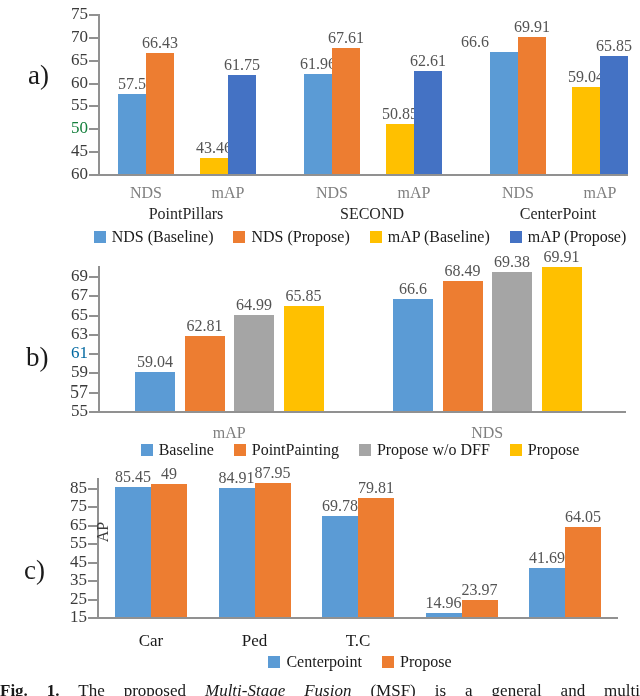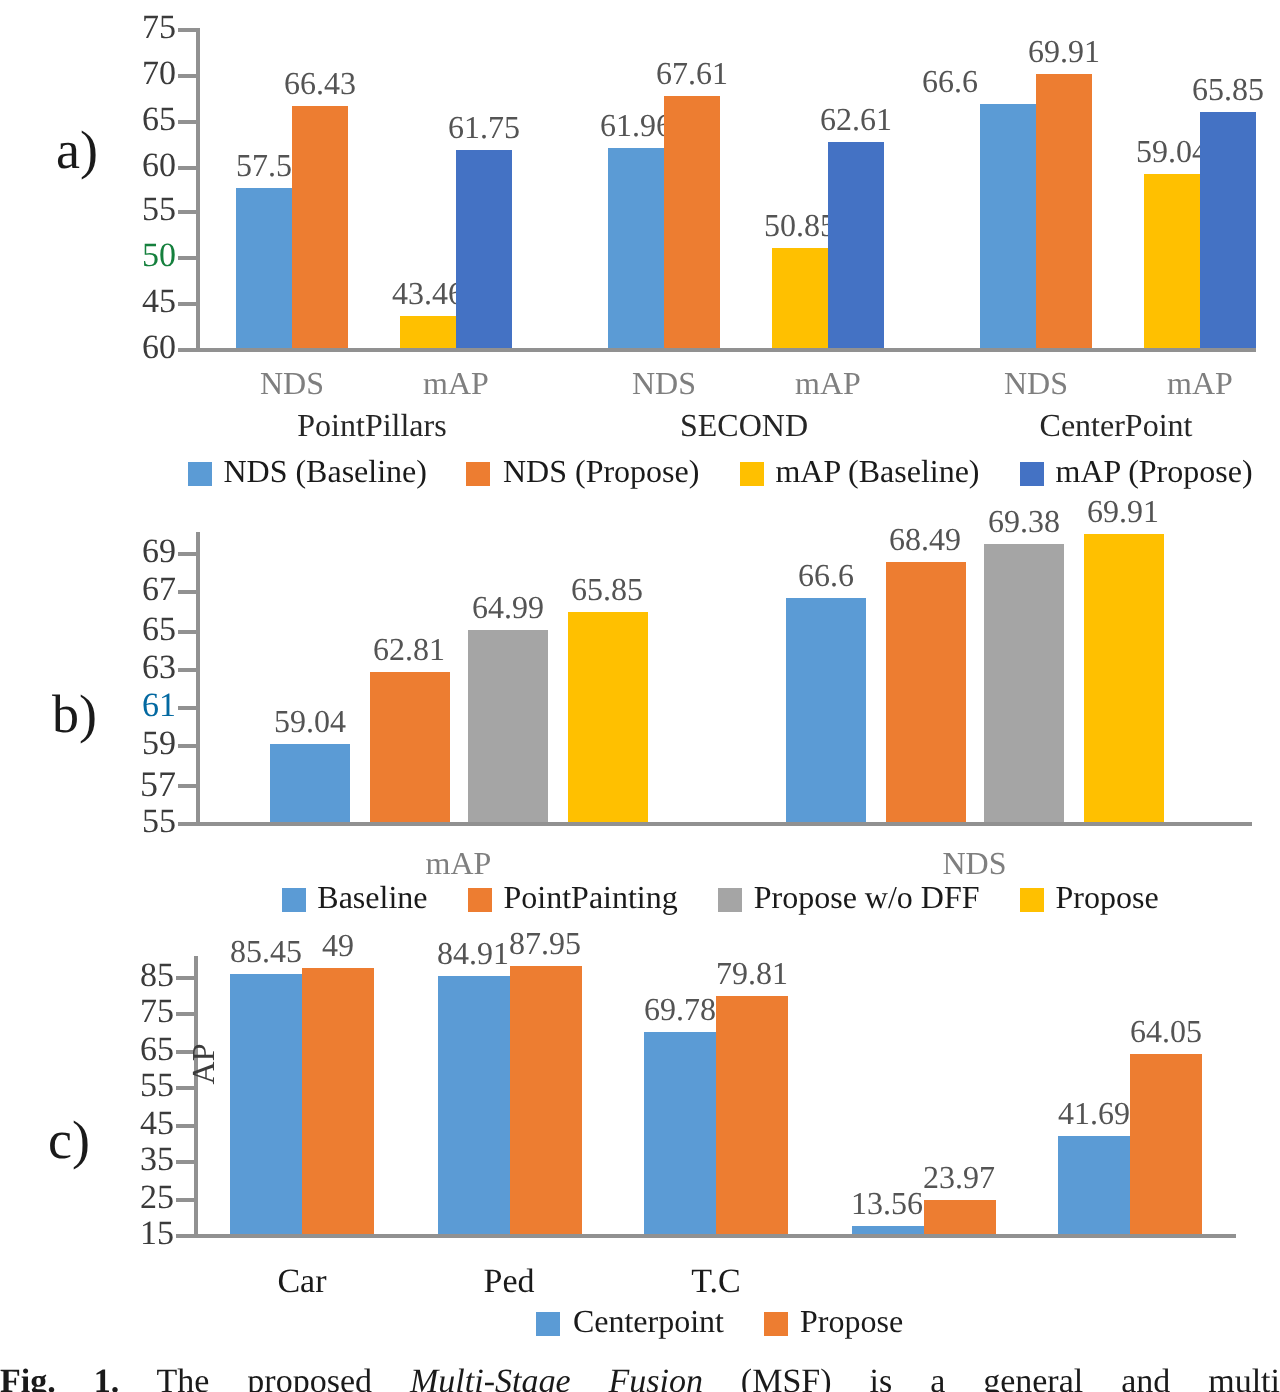--- a/index.html
+++ b/index.html
@@ -148,21 +148,21 @@
       <div style="position: absolute; left: 196.5px; top: 469.156px; width: 80px; text-align: center; font-size: 16px; color: rgb(84, 84, 84);">84.91</div>
       <div style="position: absolute; left: 254.5px; top: 482.553px; width: 36px; height: 134.447px; background: rgb(237, 125, 49);"></div>
       <div style="position: absolute; left: 232.5px; top: 463.553px; width: 80px; text-align: center; font-size: 16px; color: rgb(84, 84, 84);">87.95</div>
       <div style="position: absolute; left: 199.5px; top: 631px; width: 110px; text-align: center; font-size: 17px; color: rgb(26, 26, 26);">Ped</div>
       <div style="position: absolute; left: 322px; top: 516.04px; width: 36px; height: 100.96px; background: rgb(91, 155, 213);"></div>
       <div style="position: absolute; left: 300px; top: 497.04px; width: 80px; text-align: center; font-size: 16px; color: rgb(84, 84, 84);">69.78</div>
       <div style="position: absolute; left: 358px; top: 497.555px; width: 36px; height: 119.445px; background: rgb(237, 125, 49);"></div>
       <div style="position: absolute; left: 336px; top: 478.555px; width: 80px; text-align: center; font-size: 16px; color: rgb(84, 84, 84);">79.81</div>
       <div style="position: absolute; left: 303px; top: 631px; width: 110px; text-align: center; font-size: 17px; color: rgb(26, 26, 26);">T.C</div>
       <div style="position: absolute; left: 425.5px; top: 613.443px; width: 36px; height: 3.55699px; background: rgb(91, 155, 213);"></div>
-      <div style="position: absolute; left: 403.5px; top: 594.443px; width: 80px; text-align: center; font-size: 16px; color: rgb(84, 84, 84);">13.56</div>
+      <div style="position: absolute; left: 403.5px; top: 594.443px; width: 80px; text-align: center; font-size: 16px; color: rgb(84, 84, 84);">14.96</div>
       <div style="position: absolute; left: 461.5px; top: 600.468px; width: 36px; height: 16.5317px; background: rgb(237, 125, 49);"></div>
       <div style="position: absolute; left: 439.5px; top: 581.468px; width: 80px; text-align: center; font-size: 16px; color: rgb(84, 84, 84);">23.97</div>
       <div style="position: absolute; left: 529px; top: 567.81px; width: 36px; height: 49.1897px; background: rgb(91, 155, 213);"></div>
       <div style="position: absolute; left: 507px; top: 548.81px; width: 80px; text-align: center; font-size: 16px; color: rgb(84, 84, 84);">41.69</div>
       <div style="position: absolute; left: 565px; top: 526.601px; width: 36px; height: 90.3991px; background: rgb(237, 125, 49);"></div>
       <div style="position: absolute; left: 543px; top: 507.601px; width: 80px; text-align: center; font-size: 16px; color: rgb(84, 84, 84);">64.05</div>
     </div>
 
   <div class="panel-label panel-a">a)</div>
   <div class="panel-label panel-b">b)</div>

